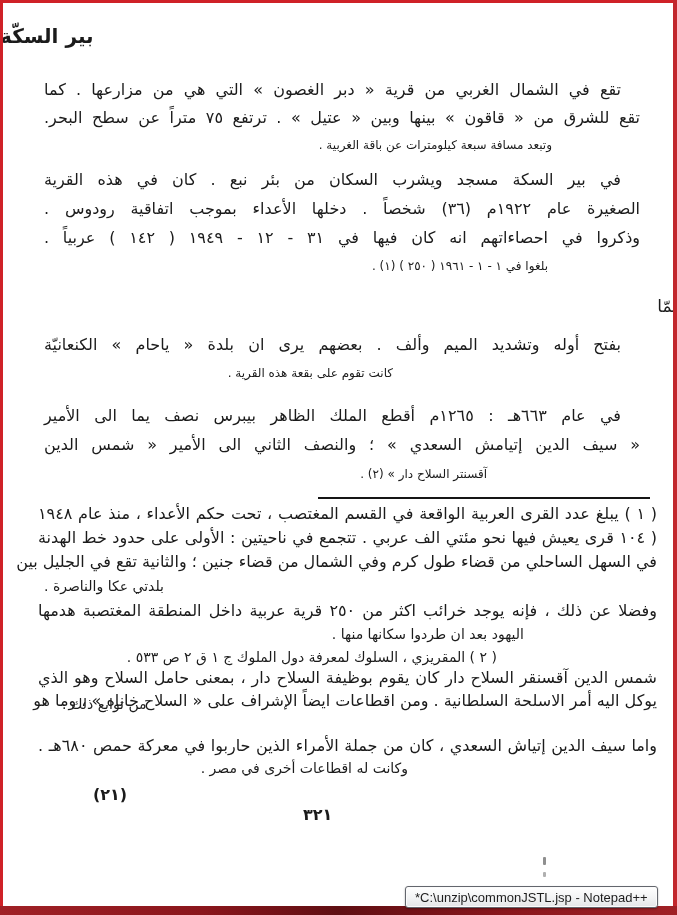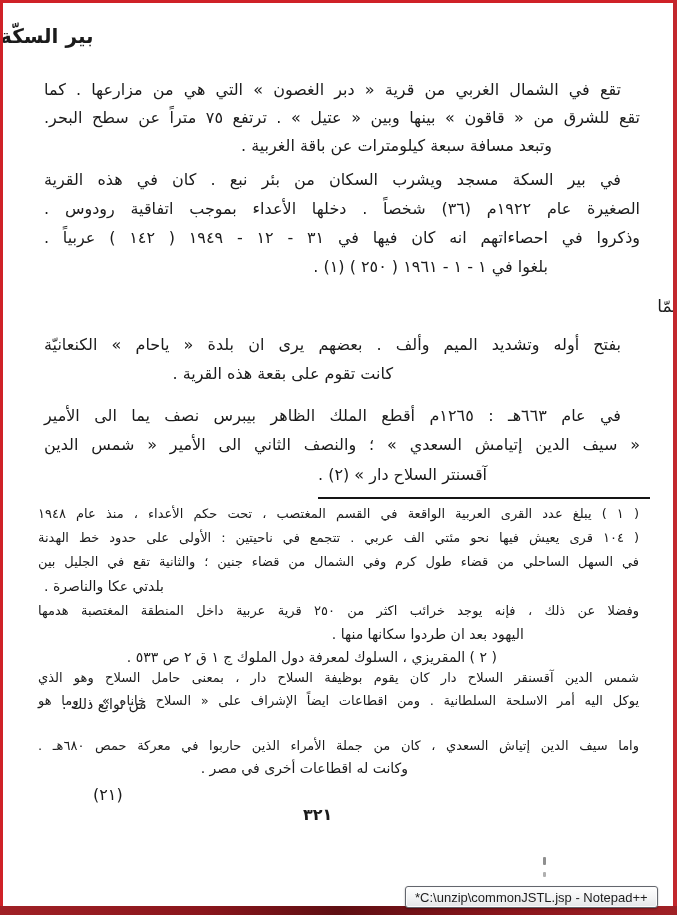--- a/index.html
+++ b/index.html
@@ -25,38 +25,38 @@
   }
   .jline{
     position:absolute;left:44px;right:37px;direction:rtl;
     font-size:16px;line-height:27px;
     text-align:justify;text-align-last:justify;text-justify:inter-word;
     white-space:nowrap;overflow:visible;
   }
   .indent{right:56px;}
   .sline{
     position:absolute;direction:rtl;white-space:nowrap;
-    font-size:16px;line-height:27px;
+    font-size:12px;line-height:27px;
   }
   .sep{
     position:absolute;top:497px;right:27px;width:332px;height:2px;background:#151515;
   }
   .fjline{
-    position:absolute;left:38px;right:38px;direction:rtl;
-    font-size:13px;line-height:21px;
+    position:absolute;left:38px;right:20px;direction:rtl;
+    font-size:16px;line-height:21px;
     text-align:justify;text-align-last:justify;text-justify:inter-word;
     white-space:nowrap;overflow:visible;
   }
   .fsline{
     position:absolute;direction:rtl;white-space:nowrap;
     font-size:14px;line-height:21px;
   }
   .footer-vol{
     position:absolute;left:93px;top:785px;direction:rtl;
-    font-size:16px;font-weight:normal;white-space:nowrap;
+    font-size:16px;font-weight:bold;white-space:nowrap;
   }
   .footer-page{
     position:absolute;left:303px;top:785px;direction:rtl;
     font-size:16px;font-weight:bold;white-space:nowrap;margin-top:20px;
   }
   .artifact{position:absolute;width:3px;background:#8f8f8f;border-radius:1px;}
   .a1{left:543px;top:857px;height:8px;}
   .a2{left:543px;top:872px;height:5px;opacity:.7;}
   
   .tooltip{

